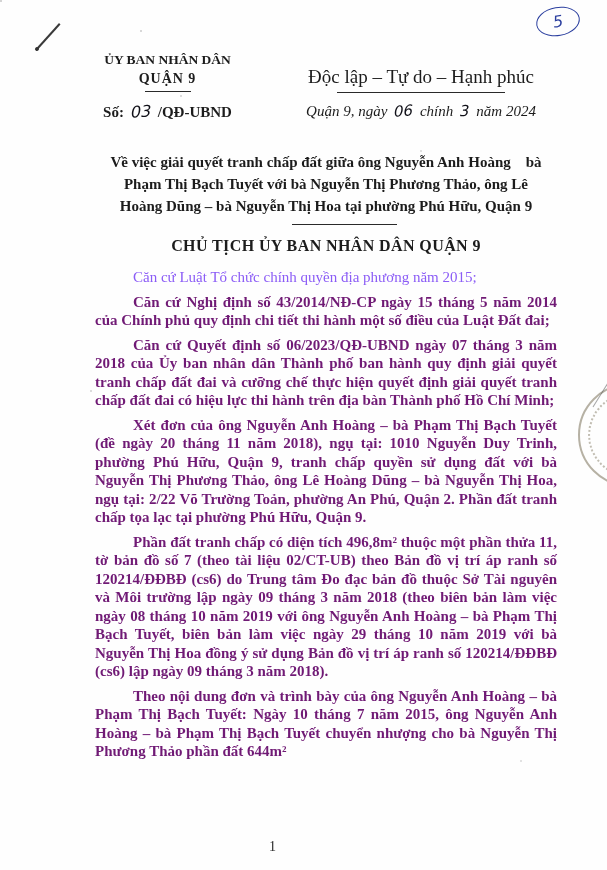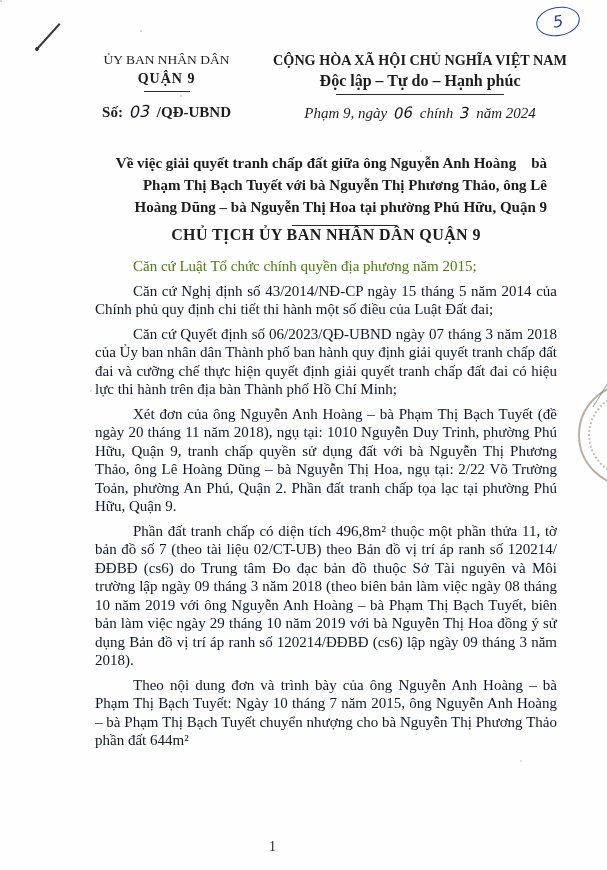--- a/index.html
+++ b/index.html
@@ -8,48 +8,48 @@
     width:607px; height:870px;
     background:#fefefe;
     font-family:"Liberation Serif", serif;
     color:#1c1c1c;
     overflow:hidden;
   }
   
   .doc-header { display:flex; padding:52px 40px 0 60px; }
   .org-block { width:215px; text-align:center; }
   .national-block { flex:1; text-align:center; }
-  .org-line1 { font-weight:normal; font-size:13.5px; white-space:nowrap; }
+  .org-line1 { font-weight:bold; font-size:13.5px; white-space:nowrap; }
   .org-line2 { font-weight:bold; font-size:14px; margin-top:3px; letter-spacing:1px; }
   .org-underline { width:46px; height:0; border-bottom:1.6px solid #2a2a2a; margin:4px auto 0; }
   .national-line1 { font-weight:bold; font-size:14.2px; white-space:nowrap; }
-  .national-line2 { font-weight:bold; font-size:16px; margin-top:3px; }
+  .national-line2 { font-weight:normal; font-size:19px; margin-top:14px; }
   .national-underline { width:168px; height:0; border-bottom:1.6px solid #2a2a2a; margin:4px auto 0; }
   .doc-number-row { margin-top:10px; font-weight:bold; font-size:15px; white-space:nowrap; }
   .dateline { margin-top:9px; font-style:italic; font-size:15px; white-space:nowrap; }
   .handwriting {
     font-family:"DejaVu Sans", sans-serif;
     font-style:italic; font-weight:400;
     display:inline-block; transform:rotate(-4deg) skewX(-4deg);
     font-size:16px; color:#101018; padding:0 3px;
   }
   .dateline .handwriting { font-size:15px; }
   
   .title-block { text-align:center; margin-top:30px; padding:0 50px 0 95px; }
   .title-heading { font-weight:bold; font-size:17px; letter-spacing:1.5px; }
-  .title-subject { font-weight:bold; font-size:15px; line-height:22px; max-width:442px; margin:0 auto 0;text-align:right; }
+  .title-subject { font-weight:bold; font-size:15px; line-height:22px; max-width:442px; margin:0 auto 0; }
   .title-underline { width:105px; height:0; border-bottom:1.8px solid #2a2a2a; margin:7px auto 0; transform:translateX(18px); }
-  .title-issuer { font-weight:bold; font-size:16px; letter-spacing:.4px; }
+  .title-issuer { font-weight:bold; font-size:16px; margin-top:12px; letter-spacing:.4px; }
   
   .doc-body { padding:13px 50px 0 95px; }
   .para {
     margin:0 0 6px 0; text-indent:38px; text-align:justify;
-    font-size:15px; line-height:18.5px; color:#4d7c0f;
+    font-size:15px; line-height:18.5px; color:#8b5cf6;
   }
-  .para.bold { font-weight:normal; color:#0f172a; }
+  .para.bold { font-weight:bold; color:#701a75; }
   
   .corner-number {
     position:absolute; top:7px; right:27px;
     width:42px; height:27px;
     border:1.6px solid #2b3f9f; border-radius:50%;
     transform:rotate(-10deg);
     display:flex; align-items:center; justify-content:center;
     color:#2b3f9f; font-family:"DejaVu Sans", sans-serif;
     font-style:italic; font-size:16px;
   }
@@ -104,25 +104,24 @@
       <div class="org-line1">ỦY BAN NHÂN DÂN</div>
       <div class="org-line2">QUẬN 9</div>
       <div class="org-underline"></div>
       <div class="doc-number-row">
         <span>Số:</span>
         <span class="handwriting">03</span>
         <span>/QĐ-UBND</span>
       </div>
     </div>
     <div class="national-block">
-      <div class="national-line1">CỘNG HÒA XÃ HỘI CHỦ NGHĨA VIỆT NAM</div>
       <div class="national-line2">Độc lập – Tự do – Hạnh phúc</div>
       <div class="national-underline"></div>
       <div class="dateline">
-        <span>Phạm 9, ngày</span>
+        <span>Quận 9, ngày</span>
         <span class="handwriting">06</span>
         <span>chính</span>
         <span class="handwriting">3</span>
         <span>năm 2024</span>
       </div>
     </div>
   </header>
 
   <section class="title-block">
     <div class="title-subject">Về việc giải quyết tranh chấp đất giữa ông Nguyễn Anh Hoàng  bà Phạm Thị Bạch Tuyết với bà Nguyễn Thị Phương Thảo, ông Lê Hoàng Dũng – bà Nguyễn Thị Hoa tại phường Phú Hữu, Quận 9</div>

